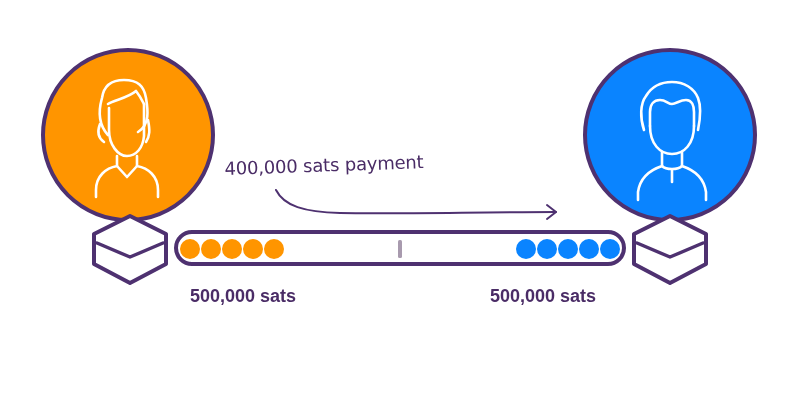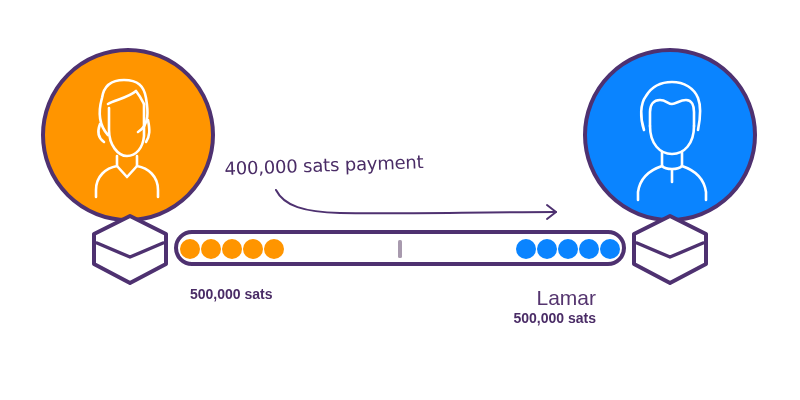--- a/index.html
+++ b/index.html
@@ -1,20 +1,20 @@
 <!DOCTYPE html>
 <html><head>
   <meta charset="utf-8">
   <style>
     html, body { margin: 0; padding: 0; background: #ffffff; }
     body { width: 800px; height: 400px; position: relative; overflow: hidden; font-family: "Liberation Sans", sans-serif; }
     .abs { position: absolute; }
     svg { position: absolute; left: 0; top: 0; }
     .label-name { font-size: 21px; color: #55356f; font-weight: 300; }
-    .label-amount { font-size: 14px; color: #4a2c66; font-weight: bold; text-align: right; }
+    .label-amount { font-size: 18px; color: #4a2c66; font-weight: bold; text-align: right; }
     .payment-label { font-family: "DejaVu Sans", sans-serif; font-size: 18px; color: #4a2c66; transform: rotate(-2deg); transform-origin: left bottom; letter-spacing: -0.2px; }
   </style>
 </head>
 <body>
 
 <svg width="800" height="400" viewBox="0 0 800 400">
 
   <g>
     <circle cx="128" cy="135" r="85" fill="#ff9500" stroke="#4e3170" stroke-width="4"></circle>
     <g fill="none" stroke="#ffffff" stroke-width="2.6" stroke-linecap="round" stroke-linejoin="round">
@@ -77,15 +77,14 @@
   </g>
 </svg>
 
 <div class="abs payment-label" style="left:225px; top:158px;">400,000 sats payment</div>
 
 <div class="abs" style="left:190px; top:286px;">
   <div class="label-amount">500,000 sats</div>
 </div>
 
 <div class="abs" style="left:480px; top:286px; width:116px; text-align:right;">
-  <div class="label-name">Lamar</div>
   <div class="label-amount">500,000 sats</div>
 </div>
 
 </body></html>

